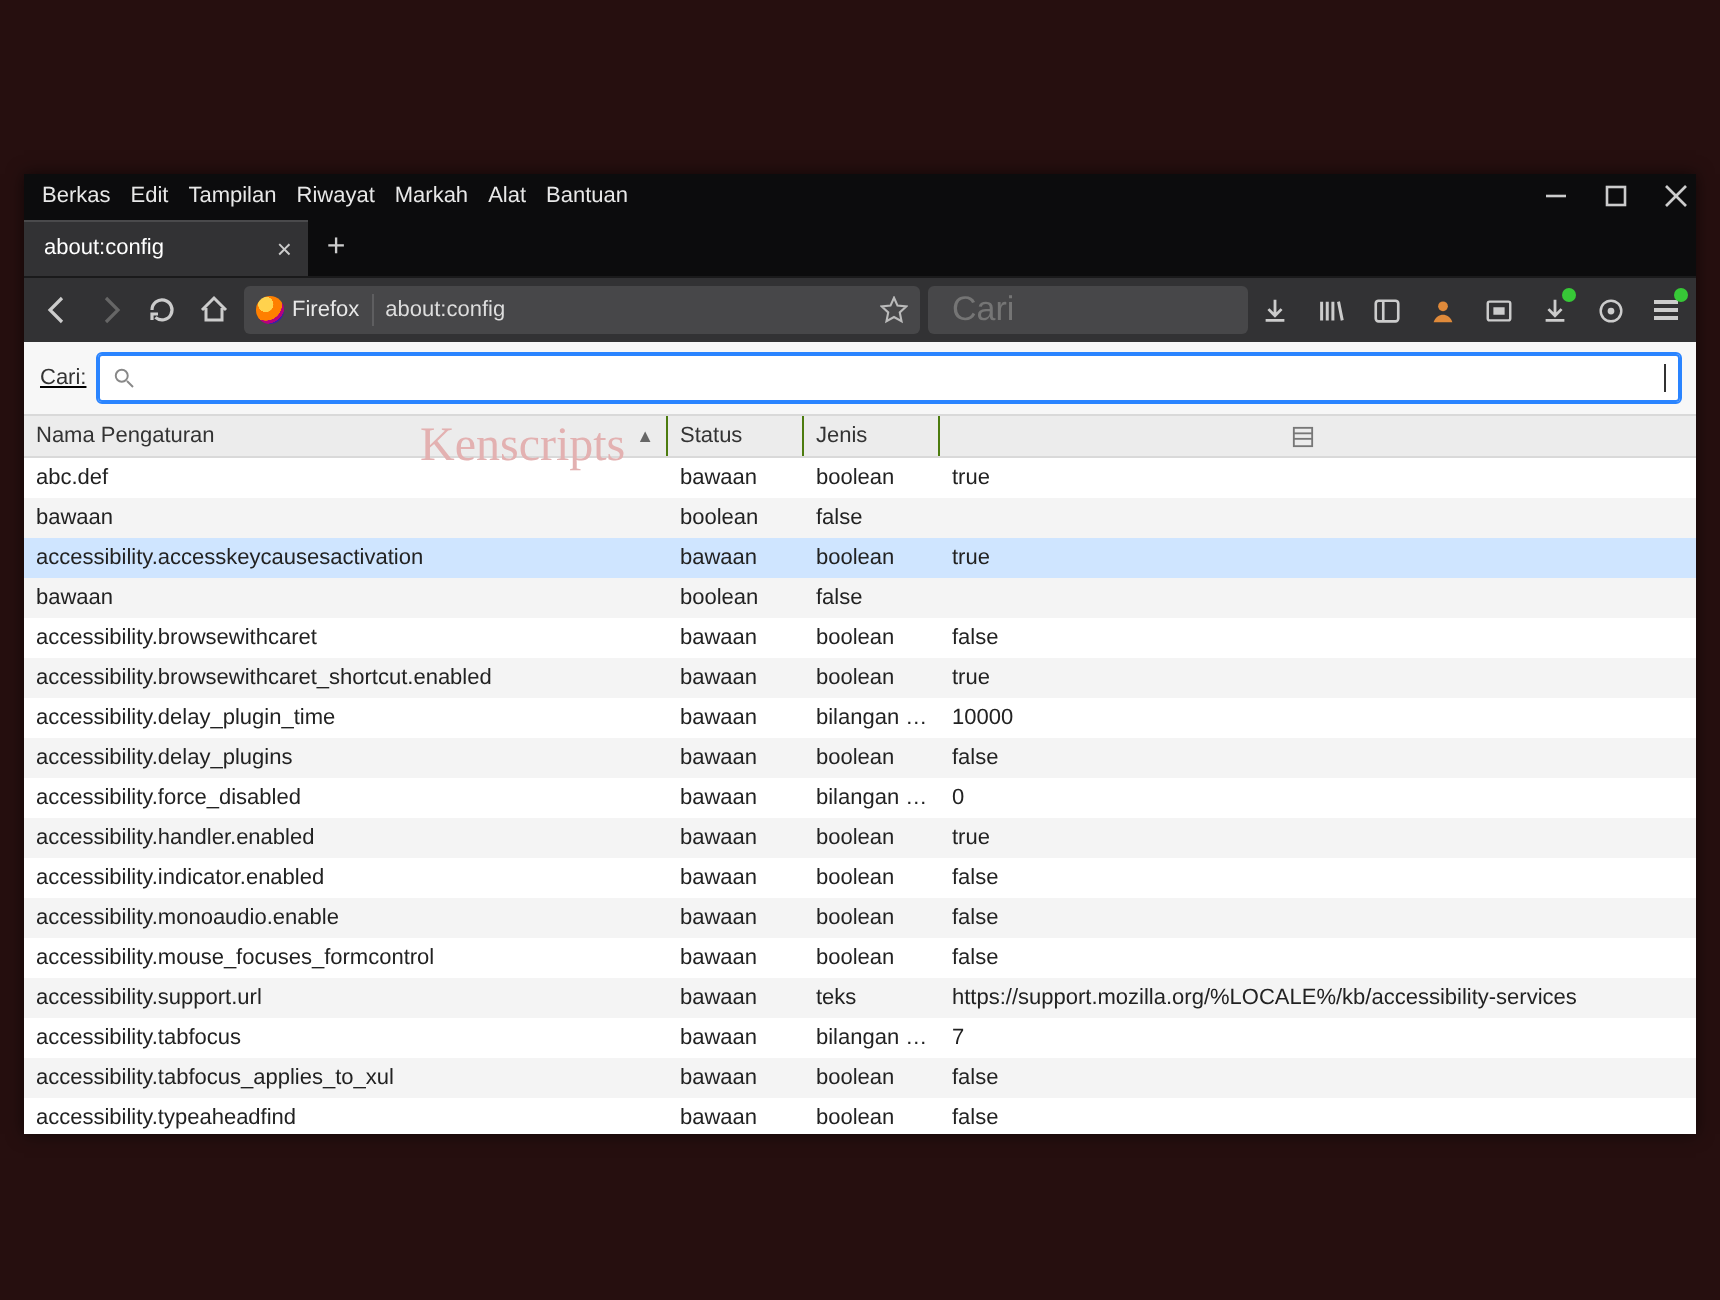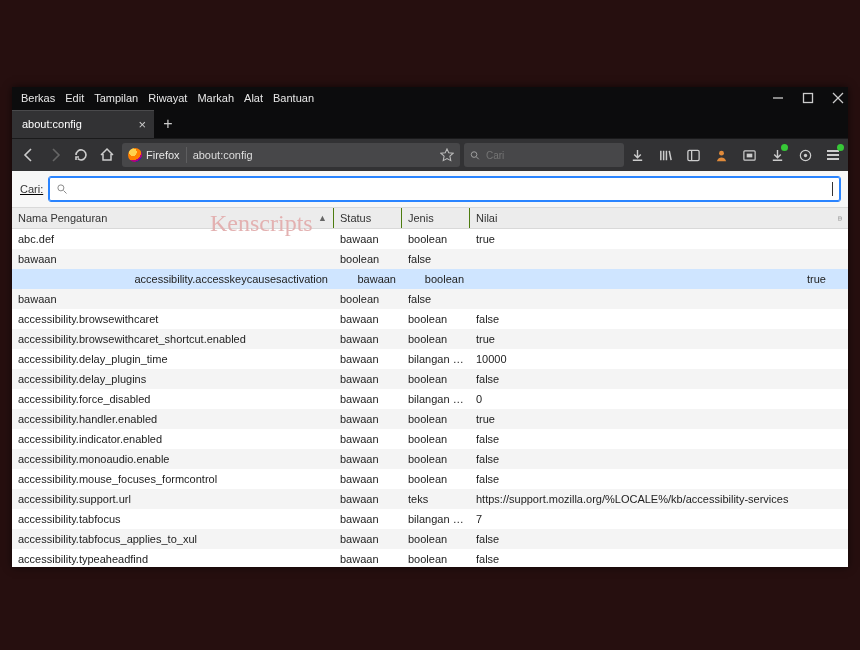--- a/index.html
+++ b/index.html
@@ -64,21 +64,21 @@
     width:14px; height:14px; border-radius:50%;
     background: radial-gradient(circle at 35% 30%, #ffd24d 0 28%, #ff7f00 29% 60%, #b5007f 61% 72%, #3b1fa6 73% 100%);
   }
   .urlbox .sep { width:1px; height:16px; background:#5e5e60; }
   .urlbox .addr { flex:1; color:#ddd; }
   .star { color:#bbb; }
   .searchbox {
     width:160px; height:24px; background:#474749; border-radius:3px;
     display:flex; align-items:center; padding:0 6px; gap:6px; color:#999;
   }
-  .searchbox input { flex:1; background:transparent; border:none; outline:none; color:#ccc; font-size:10px; }
+  .searchbox input { flex:1; background:transparent; border:none; outline:none; color:#ccc; font-size:17px; }
   .toolbar-icons { display:flex; align-items:center; gap:10px; color:#ccc; }
   .ti { width:18px; height:18px; display:flex; align-items:center; justify-content:center; position:relative;}
   .badge-green::after{ content:''; position:absolute; top:-2px; right:-2px; width:7px; height:7px; border-radius:50%; background:#37c837;}
   .content {
     flex:1; background:#f7f7f7; display:flex; flex-direction:column; overflow:hidden;
   }
   .searchrow {
     display:flex; align-items:center; gap:6px; padding:6px 8px; background:#f7f7f7;text-decoration:underline;
   }
   .searchrow-label { color:#333; }
@@ -101,21 +101,21 @@
     position:relative;
   }
   .thead .th { padding:0 6px; display:flex; align-items:center; gap:4px; height:100%; border-right:1px solid #4d7c0f;}
   .thead .th:last-child, .thead .th.noborder { border-right:none;}
   .thead .sorticon { font-size:9px; color:#666; margin-left:auto;}
   .tbody { overflow-y:auto; height: calc(100% - 22px);}
   .trow { height:20px; color:#222; }
   .trow .td { padding:0 6px; white-space:nowrap; overflow:hidden; text-overflow:ellipsis;}
   .trow.even { background:#f4f4f4; }
   .trow.odd { background:#ffffff; }
-  .trow.hi { background:#cfe5ff;text-align:right; }
+  .trow.hi { background:#cfe5ff; }
   
   .tbody::-webkit-scrollbar { width:16px; background:#efefef;}
   .tbody::-webkit-scrollbar-thumb { background:#c6c6c6; border:3px solid #efefef; border-radius:3px;}
   .watermark {
     position:absolute; left:198px; top:3px;
     font-family: "Brush Script MT", cursive;
     font-size:24px; color:#e3b1b1; pointer-events:none;
     z-index:5;
   }
   svg { display:block; }
@@ -269,23 +269,20 @@
         <div class="th">
             <span>Nama Pengaturan</span>
             <span class="sorticon">▲</span>
           </div>
         <div class="th">
             <span>Status</span>
           </div>
         <div class="th">
             <span>Jenis</span>
           </div>
-        <div class="th noborder">
-            <span>Nilai</span>
-          </div>
         <div class="th noborder" style="justify-content:center;">
           <svg viewBox="0 0 12 12" width="11" height="11">
               <rect x="1" y="1" width="10" height="10" fill="none" stroke="#777" stroke-width="1"></rect>
               <line x1="1" y1="4" x2="11" y2="4" stroke="#777"></line>
               <line x1="1" y1="7" x2="11" y2="7" stroke="#777"></line>
             </svg>
         </div>
       </div>
       <div class="tbody" id="tbody">
           <div class="trow odd">

